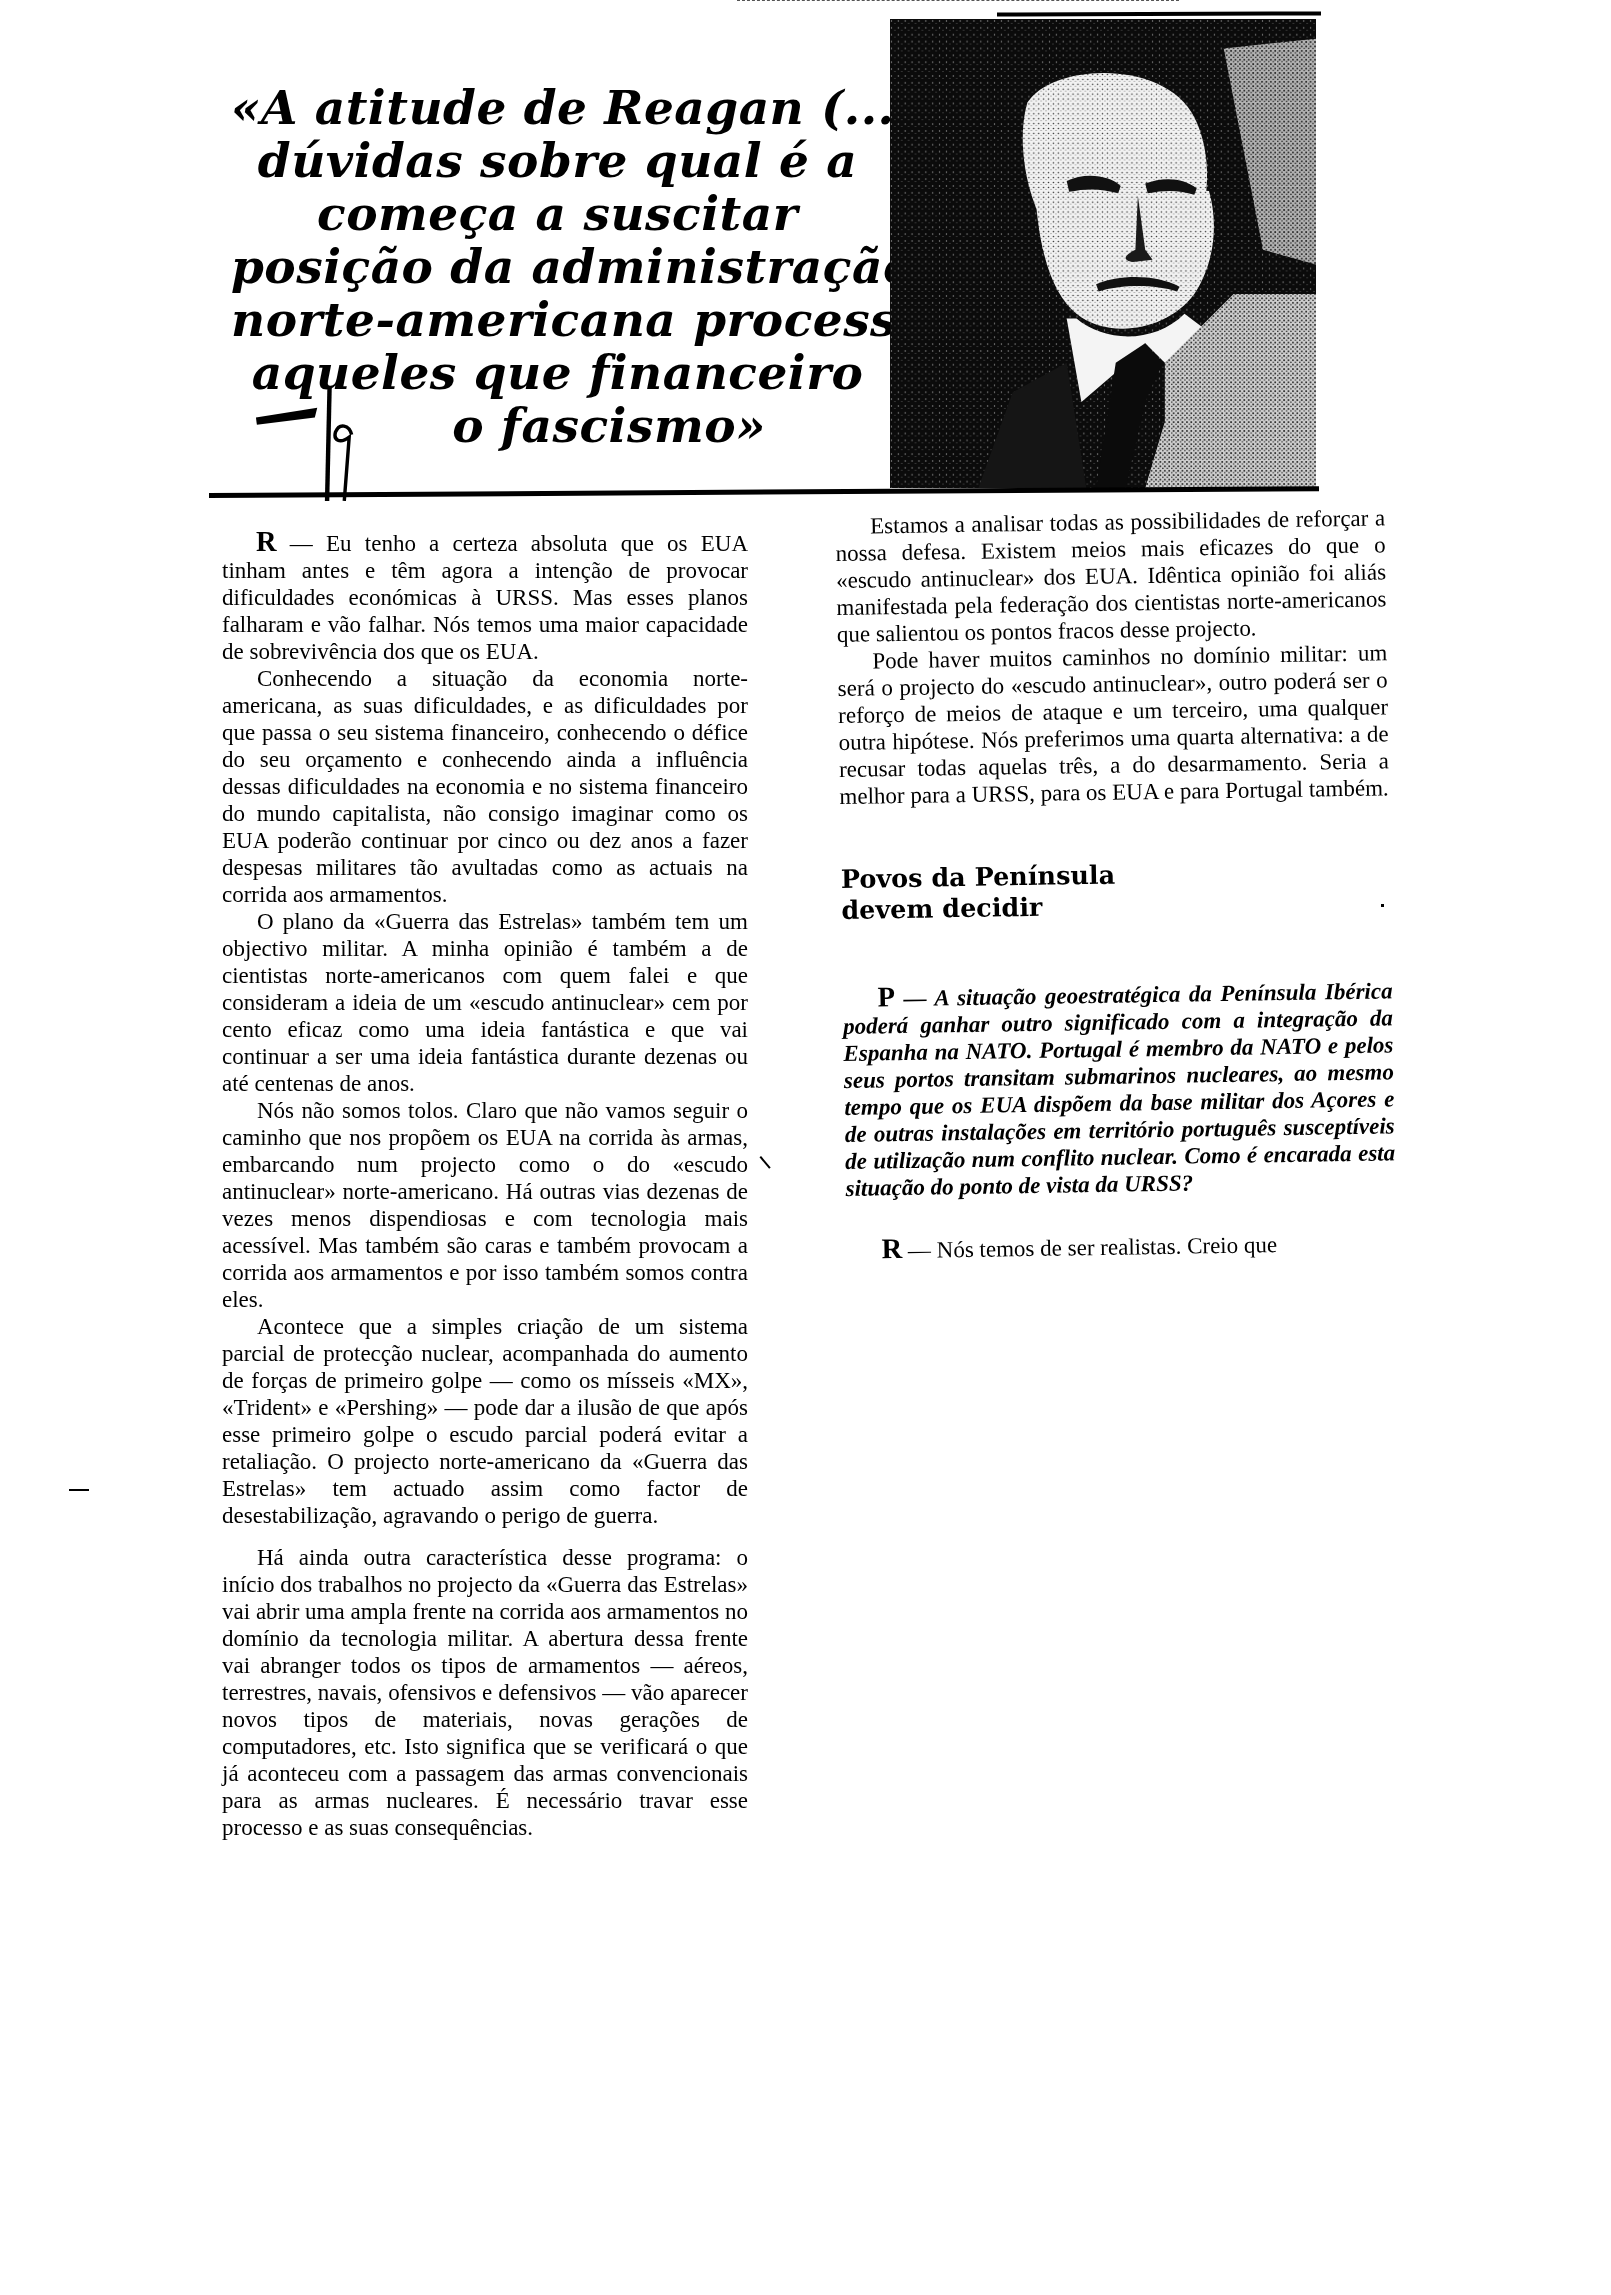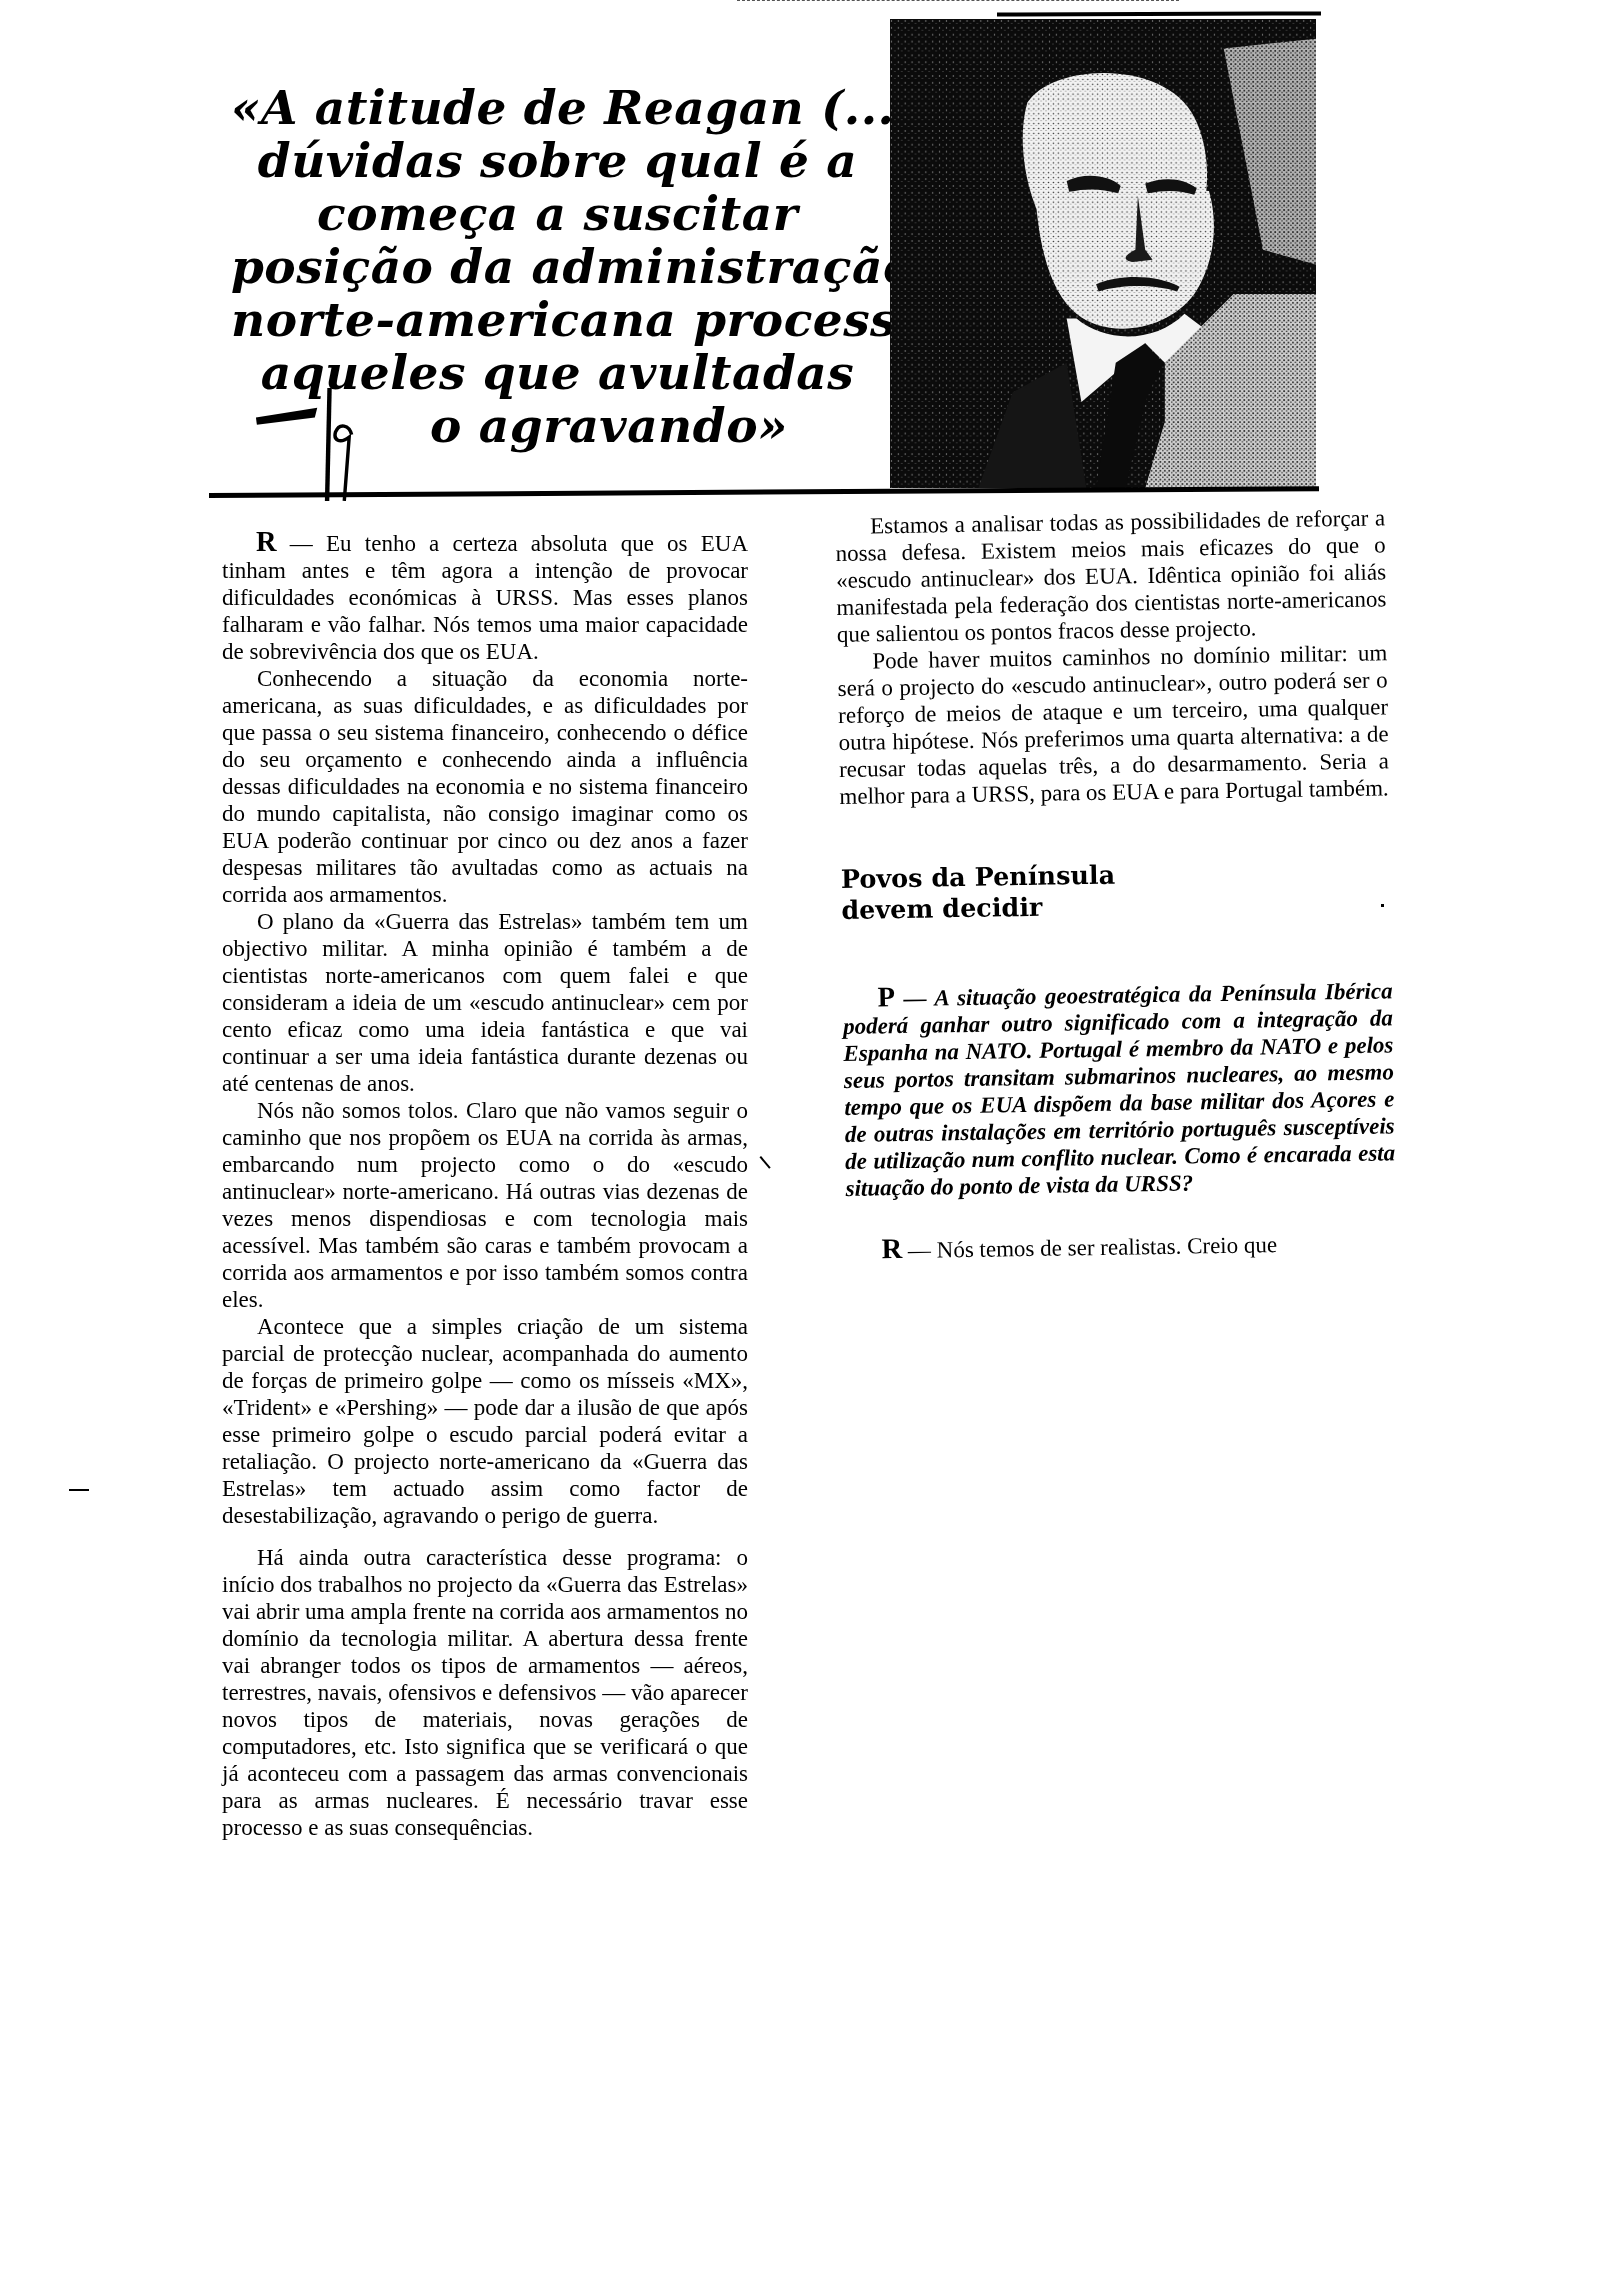--- a/index.html
+++ b/index.html
@@ -29,22 +29,22 @@
 <body>
 
 <div class="top-scan-line"></div>
 
 <h1 class="headline" style="margin:0;">
   <span class="line">«A atitude de Reagan (...)</span>
   <span class="line">dúvidas sobre qual é a</span>
   <span class="line">começa a suscitar</span>
   <span class="line">posição da administração</span>
   <span class="line">norte-americana processo</span>
-  <span class="line">aqueles que avultadas</span>
-  <span class="line" style="padding-left:103px;">o agravando»</span>
+  <span class="line">aqueles que financeiro</span>
+  <span class="line" style="padding-left:103px;">o fascismo»</span>
 </h1>
 
 <svg class="pencil-mark" viewBox="0 0 220 230">
   <path d="M10 60 L135 40 L130 60 L12 75 Z" fill="#000"></path>
   <path d="M160 0 L155 230" stroke="#000" stroke-width="9" fill="none"></path>
   <path d="M205 95 C 200 75, 180 70, 172 90 C 168 105, 180 115, 200 100 L 190 230" stroke="#000" stroke-width="7" fill="none"></path>
 </svg>
 
 <div class="photo-rule-top"></div>
 <div class="photo">

